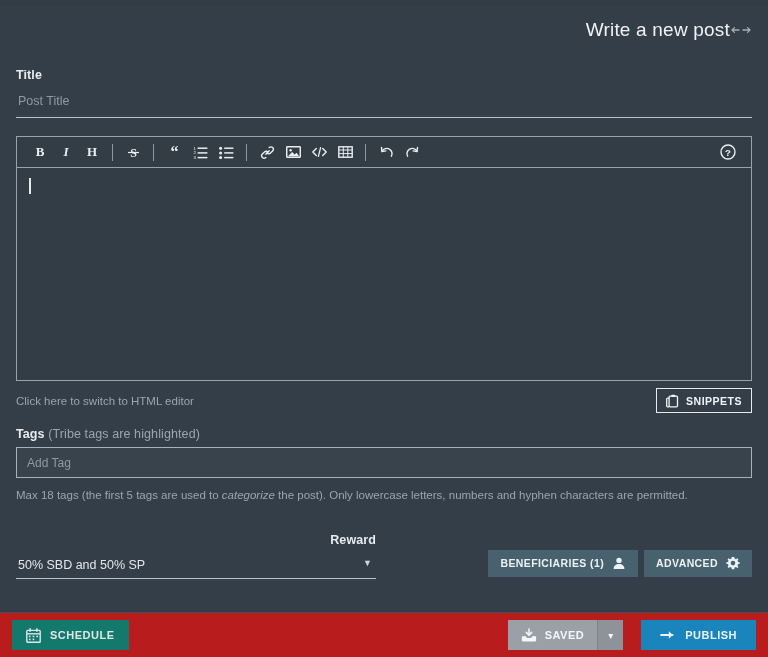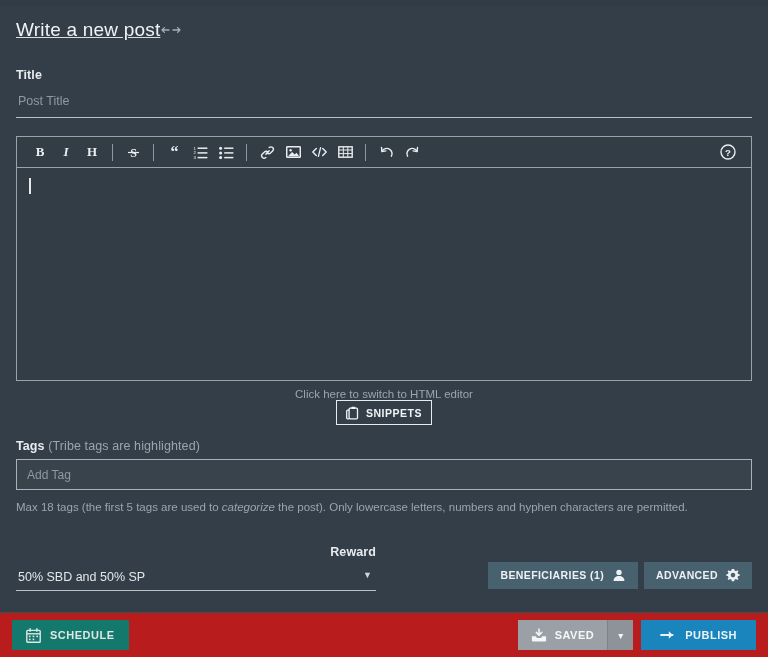--- a/index.html
+++ b/index.html
@@ -33,22 +33,21 @@
     flex: 0 0 auto;
   }
 
   
   .header {
     flex: 0 0 auto;
     height: 48px;
     padding: 0 16px;
     display: flex;
     align-items: center;
-    justify-content: flex-start;
-    text-decoration: underline;
+    justify-content: flex-end;
   }
   .header-title {
     font-size: 19px;
     font-weight: 400;
     color: #f0f2f4;
     letter-spacing: .2px;
   }
   .resize-icon {
     width: 22px;
     height: 16px;
@@ -149,21 +148,20 @@
     vertical-align: middle;
   }
 
   
   .under-editor {
     margin-top: 7px;
     display: flex;
     align-items: center;
     justify-content: space-between;
     min-height: 24px;
-    flex-direction: column;
   }
   .html-switch {
     font-size: 11.5px;
     color: #9aa5ae;
     cursor: pointer;
   }
   .under-editor-btns { display: flex; gap: 1px; align-items: stretch; }
 
   .ghost-btn {
     display: flex;
@@ -278,21 +276,21 @@
     border: none;
     color: #dfe6e5;
     font-size: 11px;
     font-weight: bold;
     letter-spacing: .5px;
     padding: 0 14px;
     height: 30px;
     cursor: pointer;
     font-family: "Liberation Sans", sans-serif;
   }
-  .footer-right { display: flex; align-items: stretch; gap: 8px; border-radius: 11px; }
+  .footer-right { display: flex; align-items: stretch; gap: 18px; border-radius: 11px; }
   .saved-group { display: flex; align-items: stretch; }
   .saved-btn {
     display: flex;
     align-items: center;
     gap: 8px;
     background: #9aa0a6;
     border: none;
     color: #f4f6f7;
     font-size: 11px;
     font-weight: bold;

